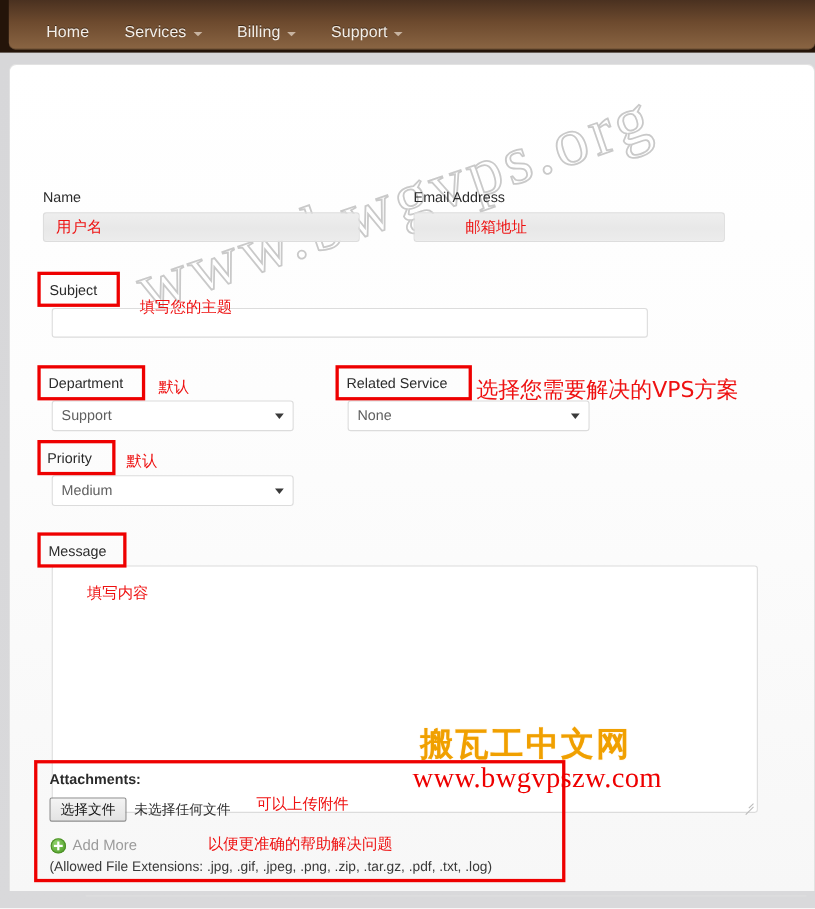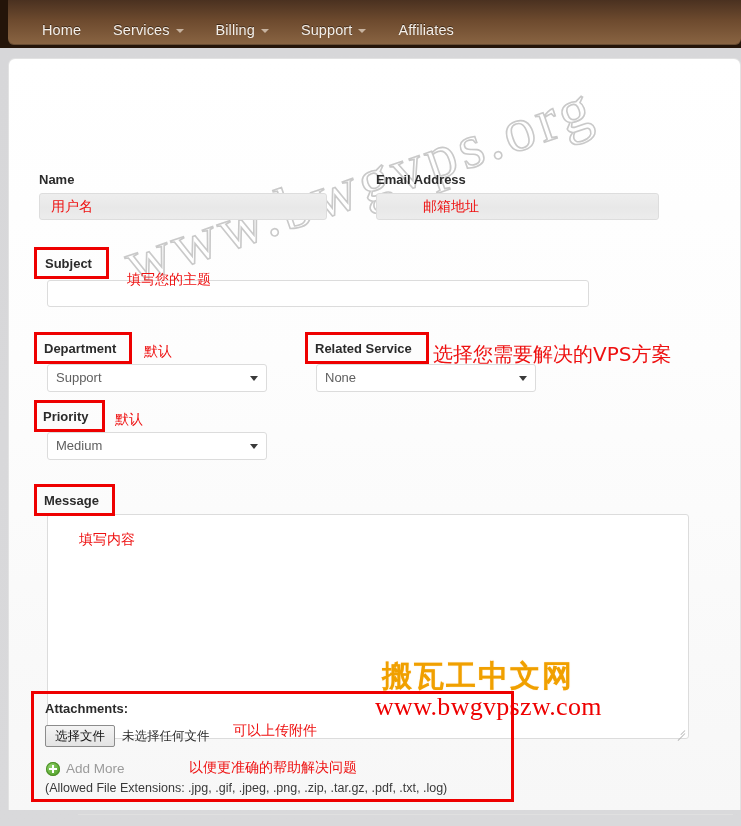--- a/index.html
+++ b/index.html
@@ -136,21 +136,21 @@
     user-select: none;
     z-index: 11;
   }
 
   
   .form { position: absolute; left: 0; top: 0; width: 733px; height: 752px; }
 
   .lbl {
     position: absolute;
     font-size: 13px;
-    font-weight: bold;
+    font-weight: normal;
     color: #2b2b2b;
     white-space: nowrap;
     z-index: 12;
   }
 
   .inp {
     position: absolute;
     height: 27px;
     border: 1px solid #dcdcdc;
     border-radius: 3px;
@@ -324,23 +324,20 @@
         <span class="caret"></span>
       </div>
       <div class="nav-item">
         <span>Billing</span>
         <span class="caret"></span>
       </div>
       <div class="nav-item">
         <span>Support</span>
         <span class="caret"></span>
       </div>
-      <div class="nav-item">
-        <span>Affiliates</span>
-      </div>
     </div>
   </div>
 
   <div class="backdrop"></div>
 
   <div class="card">
     <div class="form">
 
       <div class="watermark" style="left:118px; top:170px;">www.bwgvps.org</div>
       <div class="watermark wm2" style="left:105px; top:600px;">www.bwgvps.org</div>

